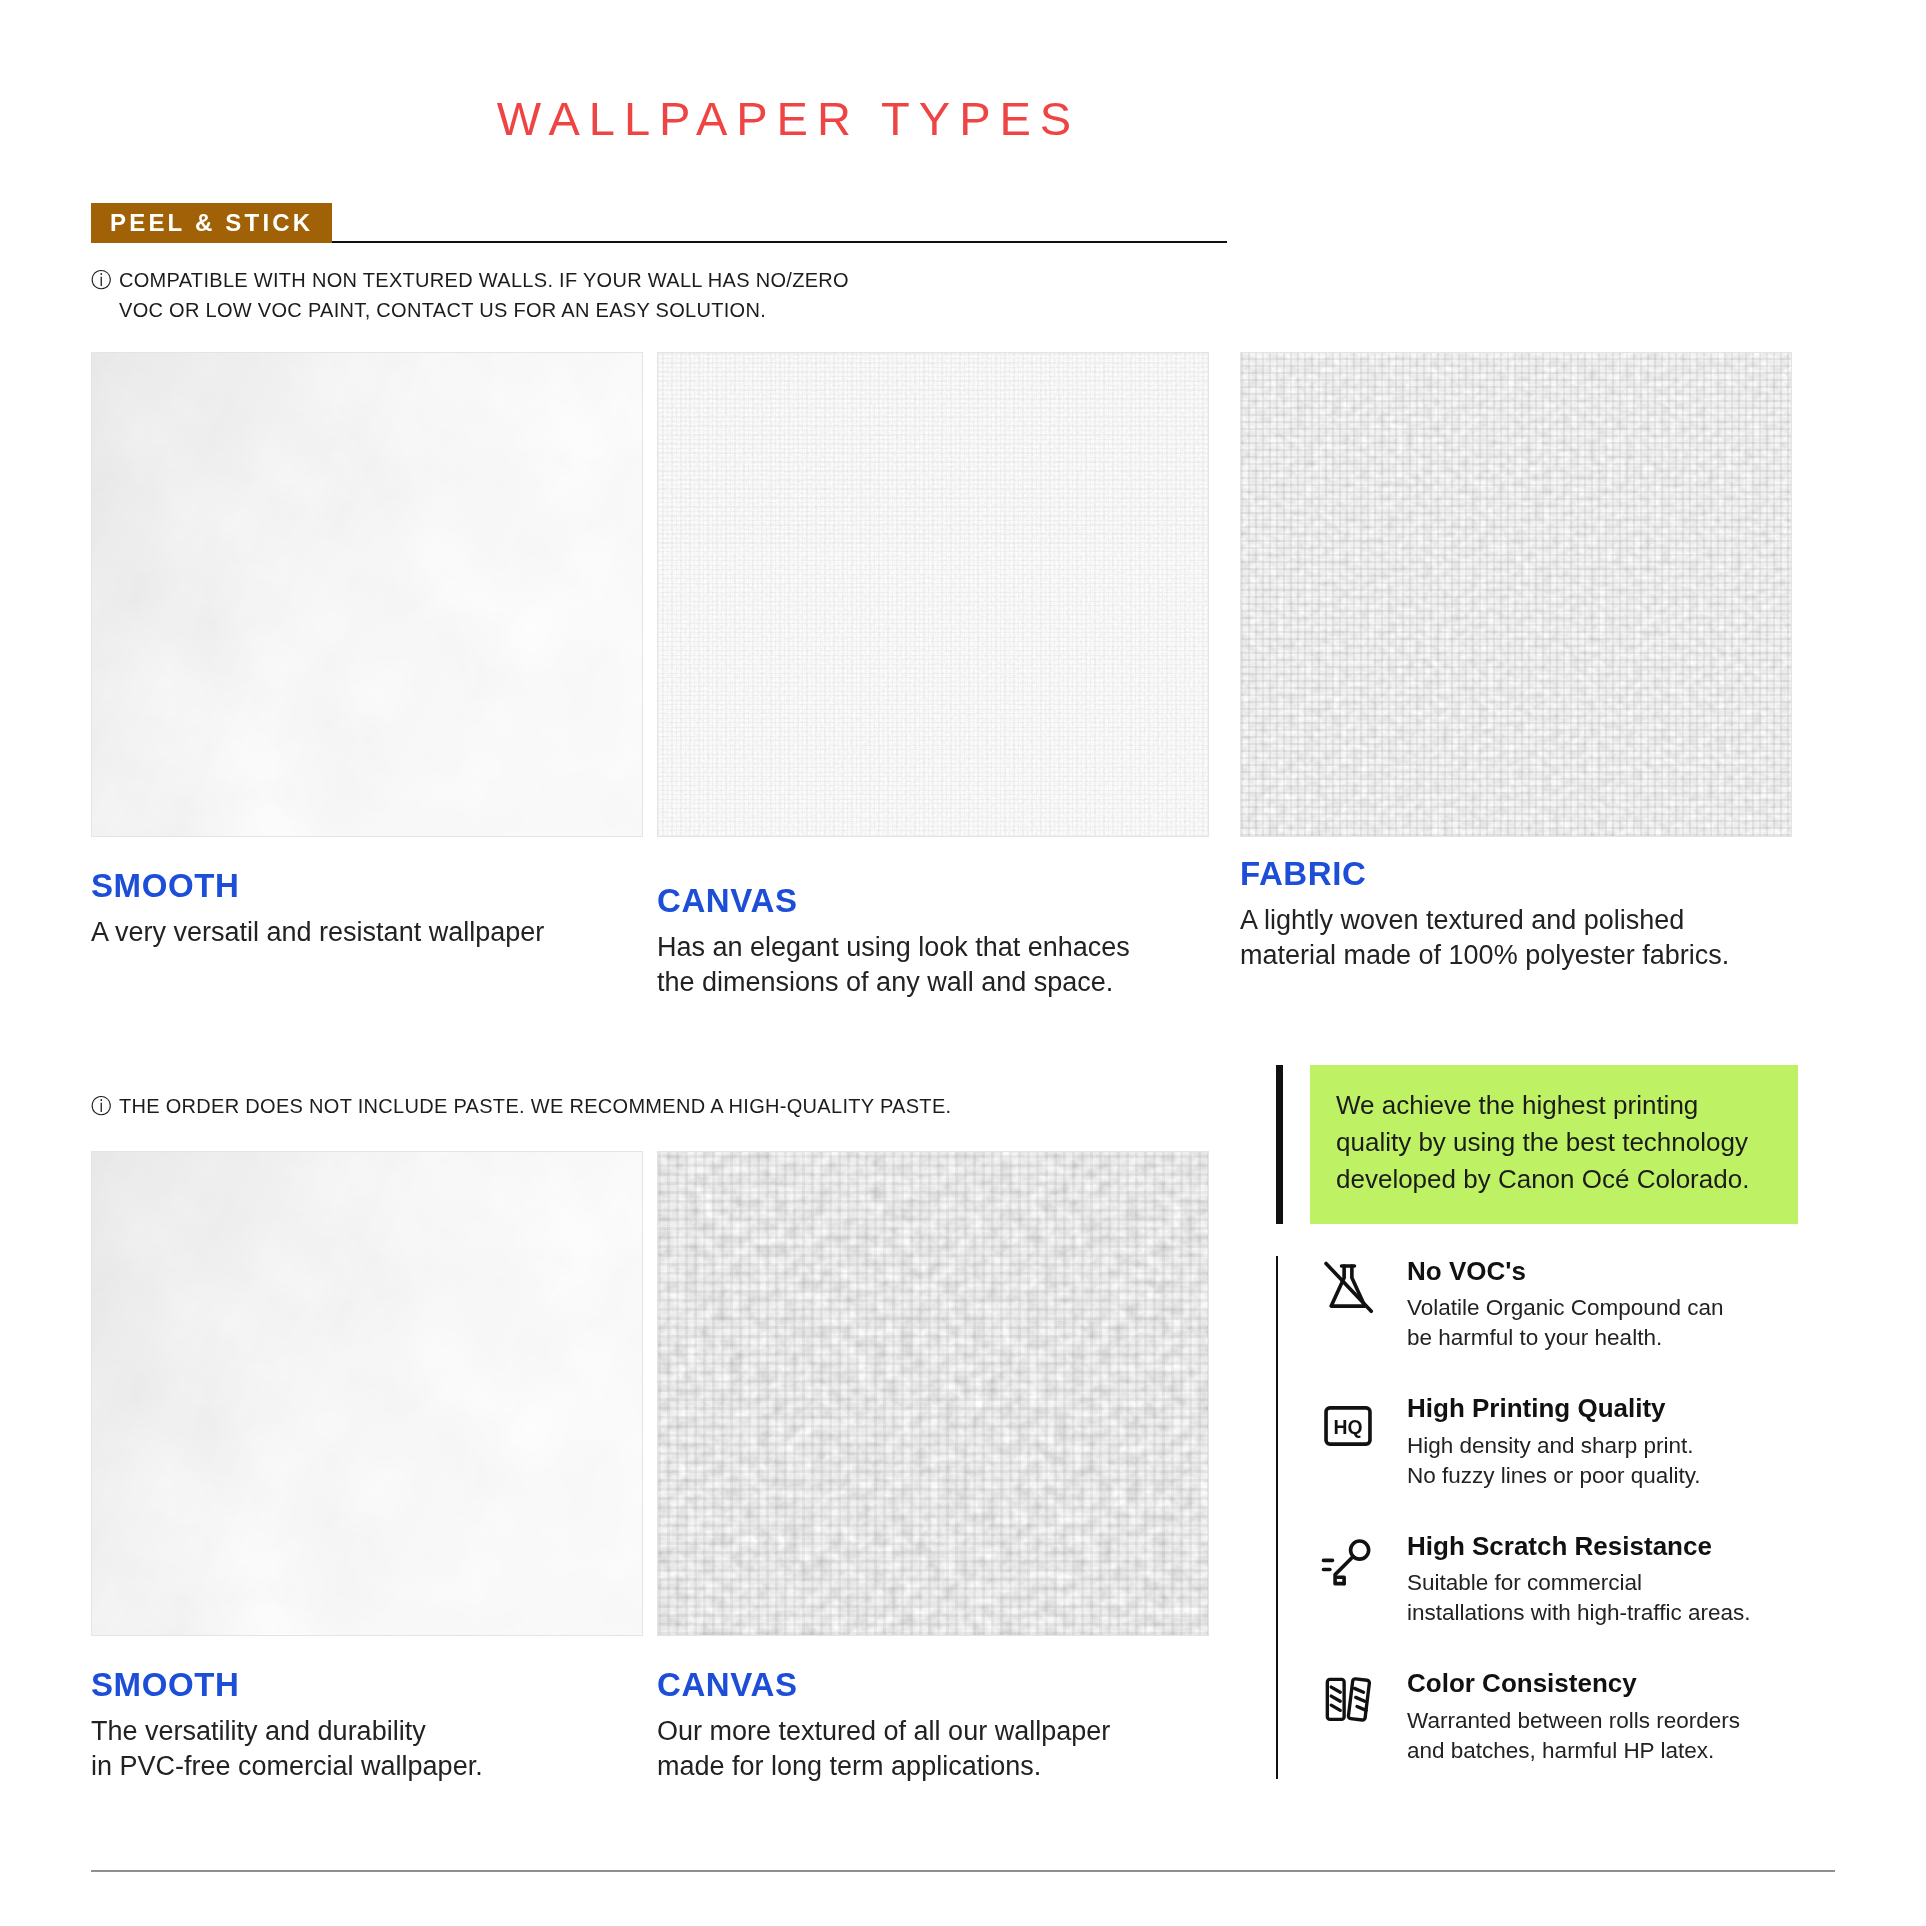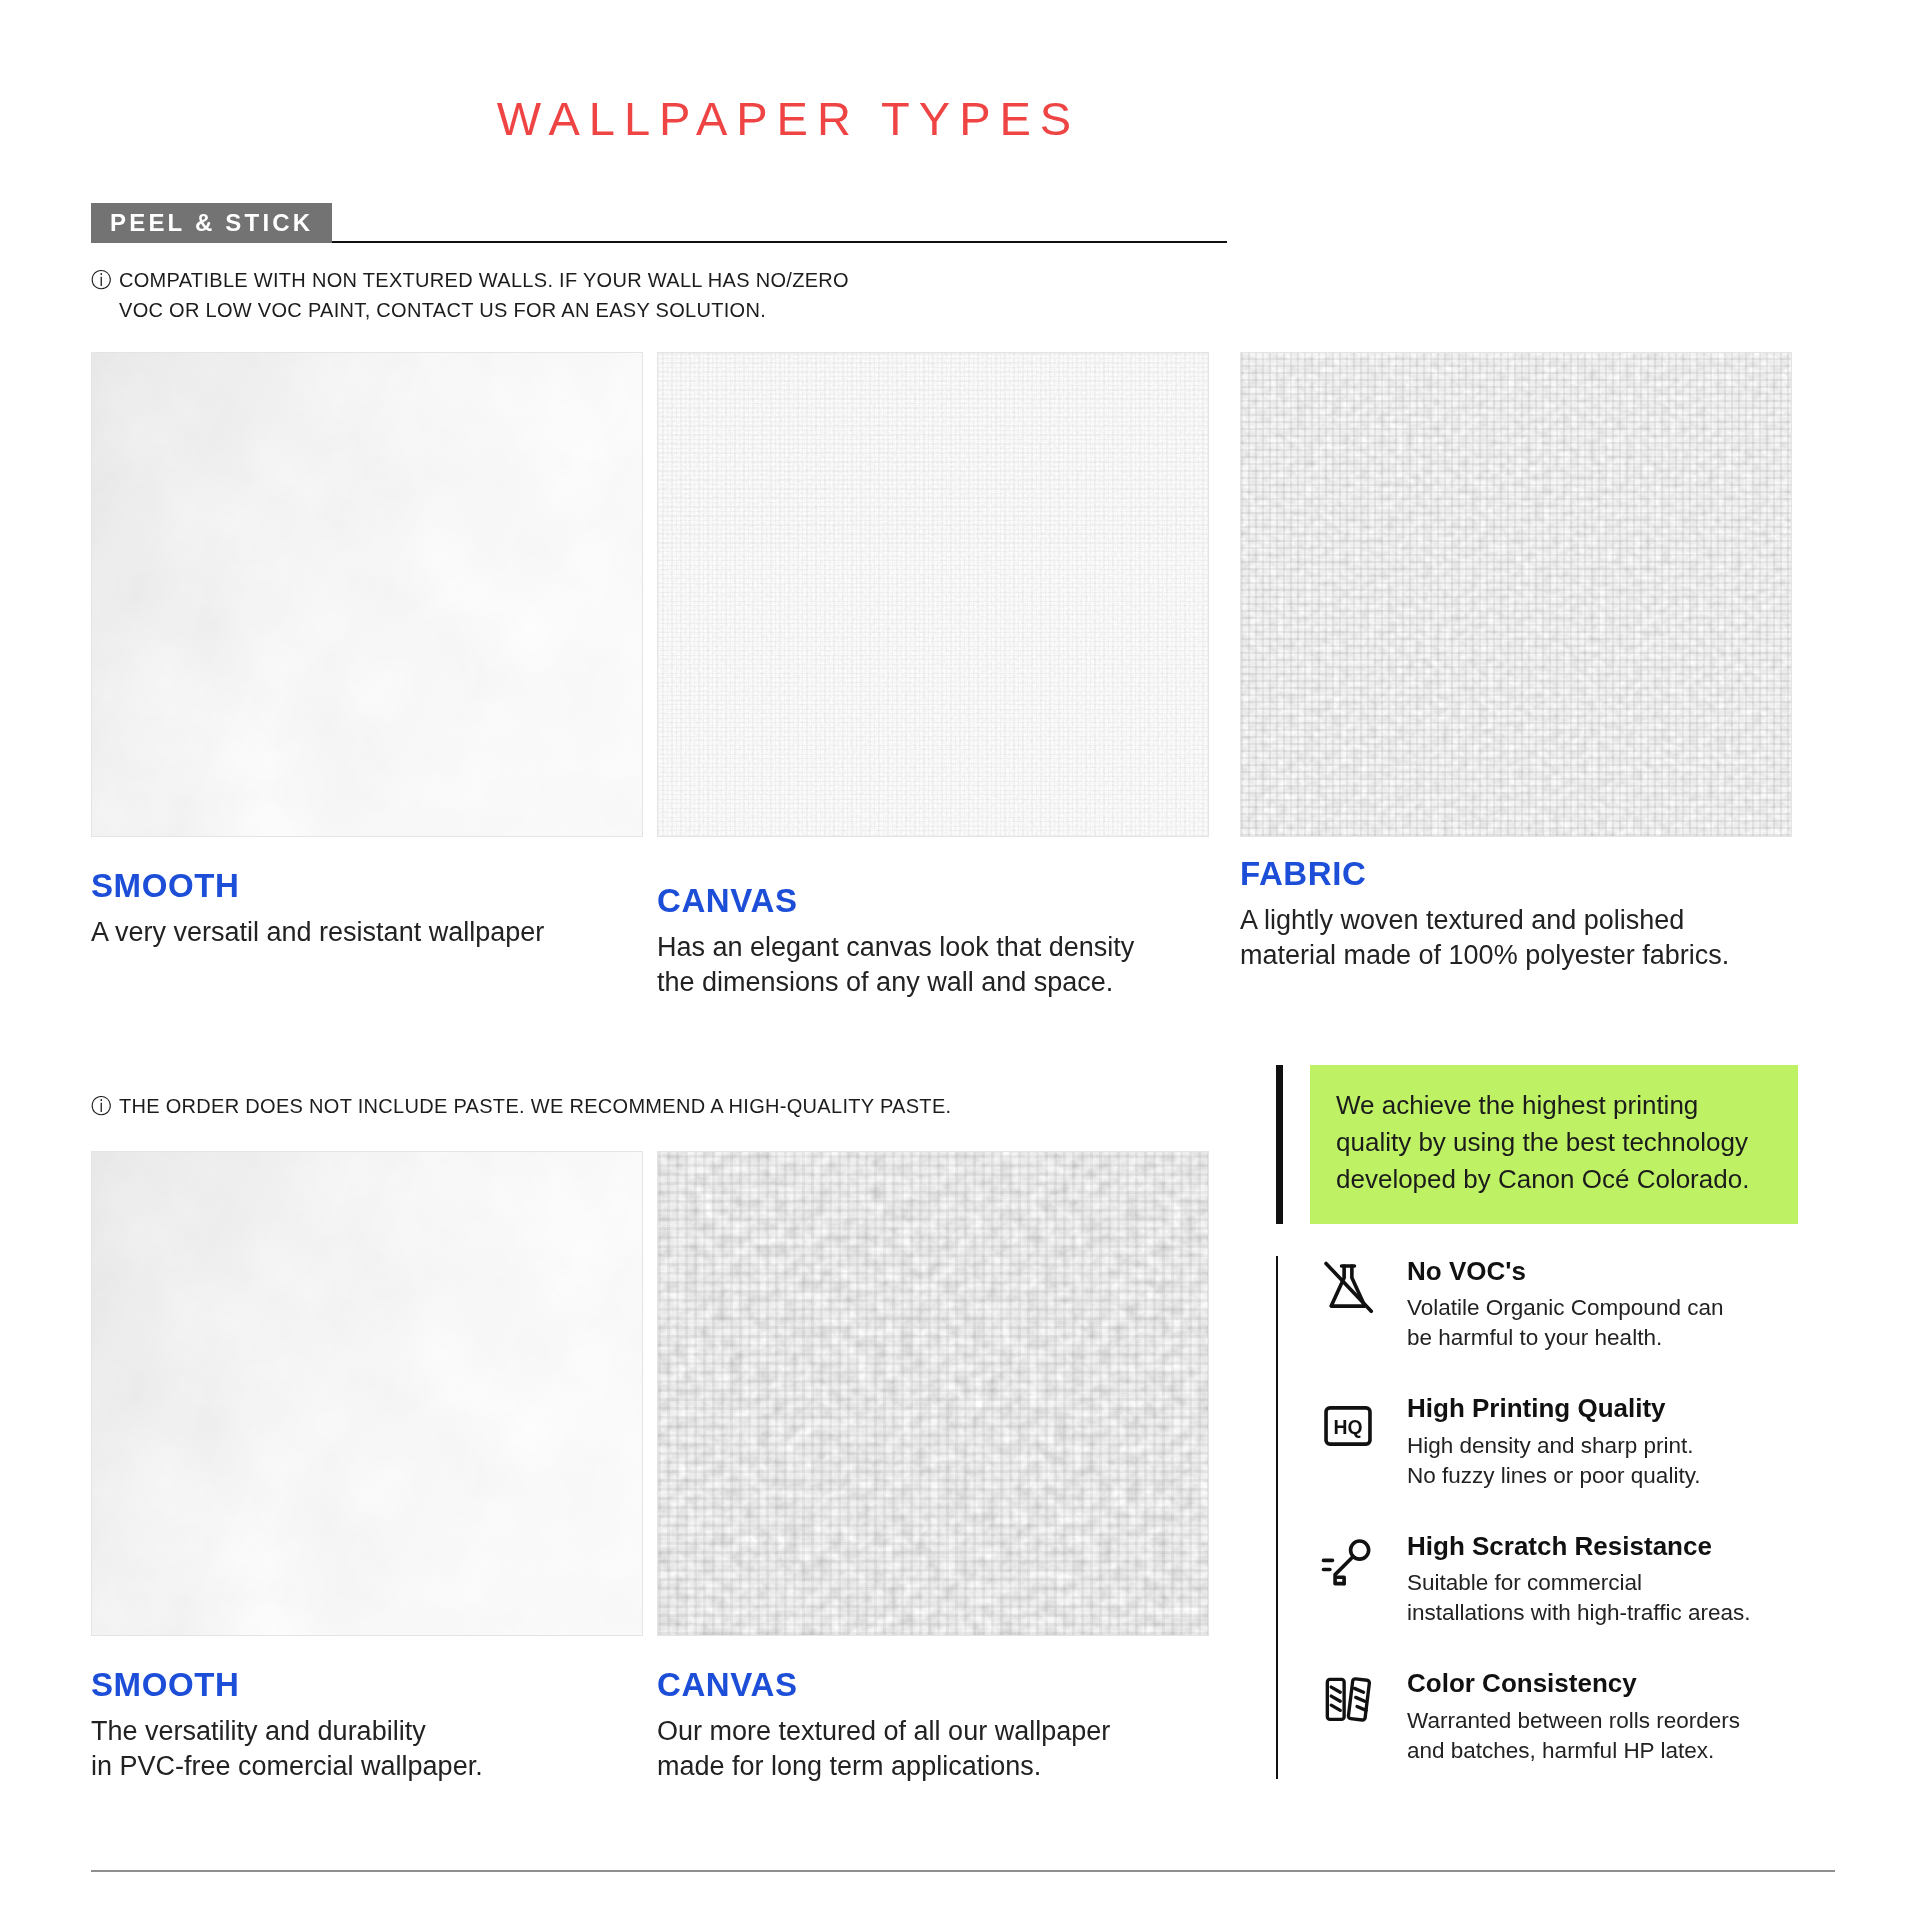--- a/index.html
+++ b/index.html
@@ -6,21 +6,21 @@
   html, body { background: #ffffff; }
   body { width: 1926px; height: 1926px; font-family: "Liberation Sans", sans-serif; color: #1c1c1c; }
   .canvas { position: relative; width: 1926px; height: 1926px; background: #fff; overflow: hidden; }
 
   .title { position: absolute; left: 275px; top: 91px; width: 1027px; text-align: center;
            font-size: 47px; font-weight: 500; letter-spacing: 9px; color: #ef4444; white-space: nowrap; }
 
   .section-header { position: absolute; left: 91px; width: 1136px; height: 40px; border-bottom: 2.6px solid #101010; }
   .ps-header { top: 203px; }
   .trad-header { top: 1032px; }
-  .badge { display: inline-block; height: 40px; line-height: 40px; background: #737373; color: #fff;
+  .badge { display: inline-block; height: 40px; line-height: 40px; background: #a16207; color: #fff;
            font-size: 24px; font-weight: bold; letter-spacing: 3.2px; padding: 0 19px; }
 
   .note { position: absolute; font-size: 20px; line-height: 30px; letter-spacing: 0.3px; color: #1c1c1c; padding-left: 28px; }
   .ps-note { left: 91px; top: 265px; }
   .trad-note { left: 91px; top: 1091px; }
   .info-icon { position: absolute; left: 0; top: 0; font-size: 20.5px; }
 
   .swatch-card { position: absolute; width: 552px; }
   .swatch { position: relative; width: 552px; height: 485px; background: #f2f2f2; border: 0.6px solid #e4e4e4; overflow: hidden; }
   .swatch svg { display: block; width: 100%; height: 100%; }
@@ -132,21 +132,21 @@
 
   <div class="swatch-card" style="left:657px; top:352px;">
     <div class="swatch tex-canvas">
       <svg viewBox="0 0 860 756" preserveAspectRatio="none" aria-hidden="true">
         <rect width="860" height="756" fill="#f3f3f3"></rect>
         <rect width="860" height="756" filter="url(#f-canvas)"></rect>
       </svg>
     </div>
     <div class="swatch-name name-low">CANVAS</div>
     <div class="swatch-desc">
-      <div>Has an elegant canvas look that density</div>
+      <div>Has an elegant using look that enhaces</div>
       <div>the dimensions of any wall and space.</div>
     </div>
   </div>
 
   <div class="swatch-card" style="left:1240px; top:352px;">
     <div class="swatch tex-fabric">
       <svg viewBox="0 0 860 756" preserveAspectRatio="none" aria-hidden="true">
         <rect width="860" height="756" fill="#f0f0f0"></rect>
         <rect width="860" height="756" filter="url(#f-fabric)"></rect>
       </svg>

